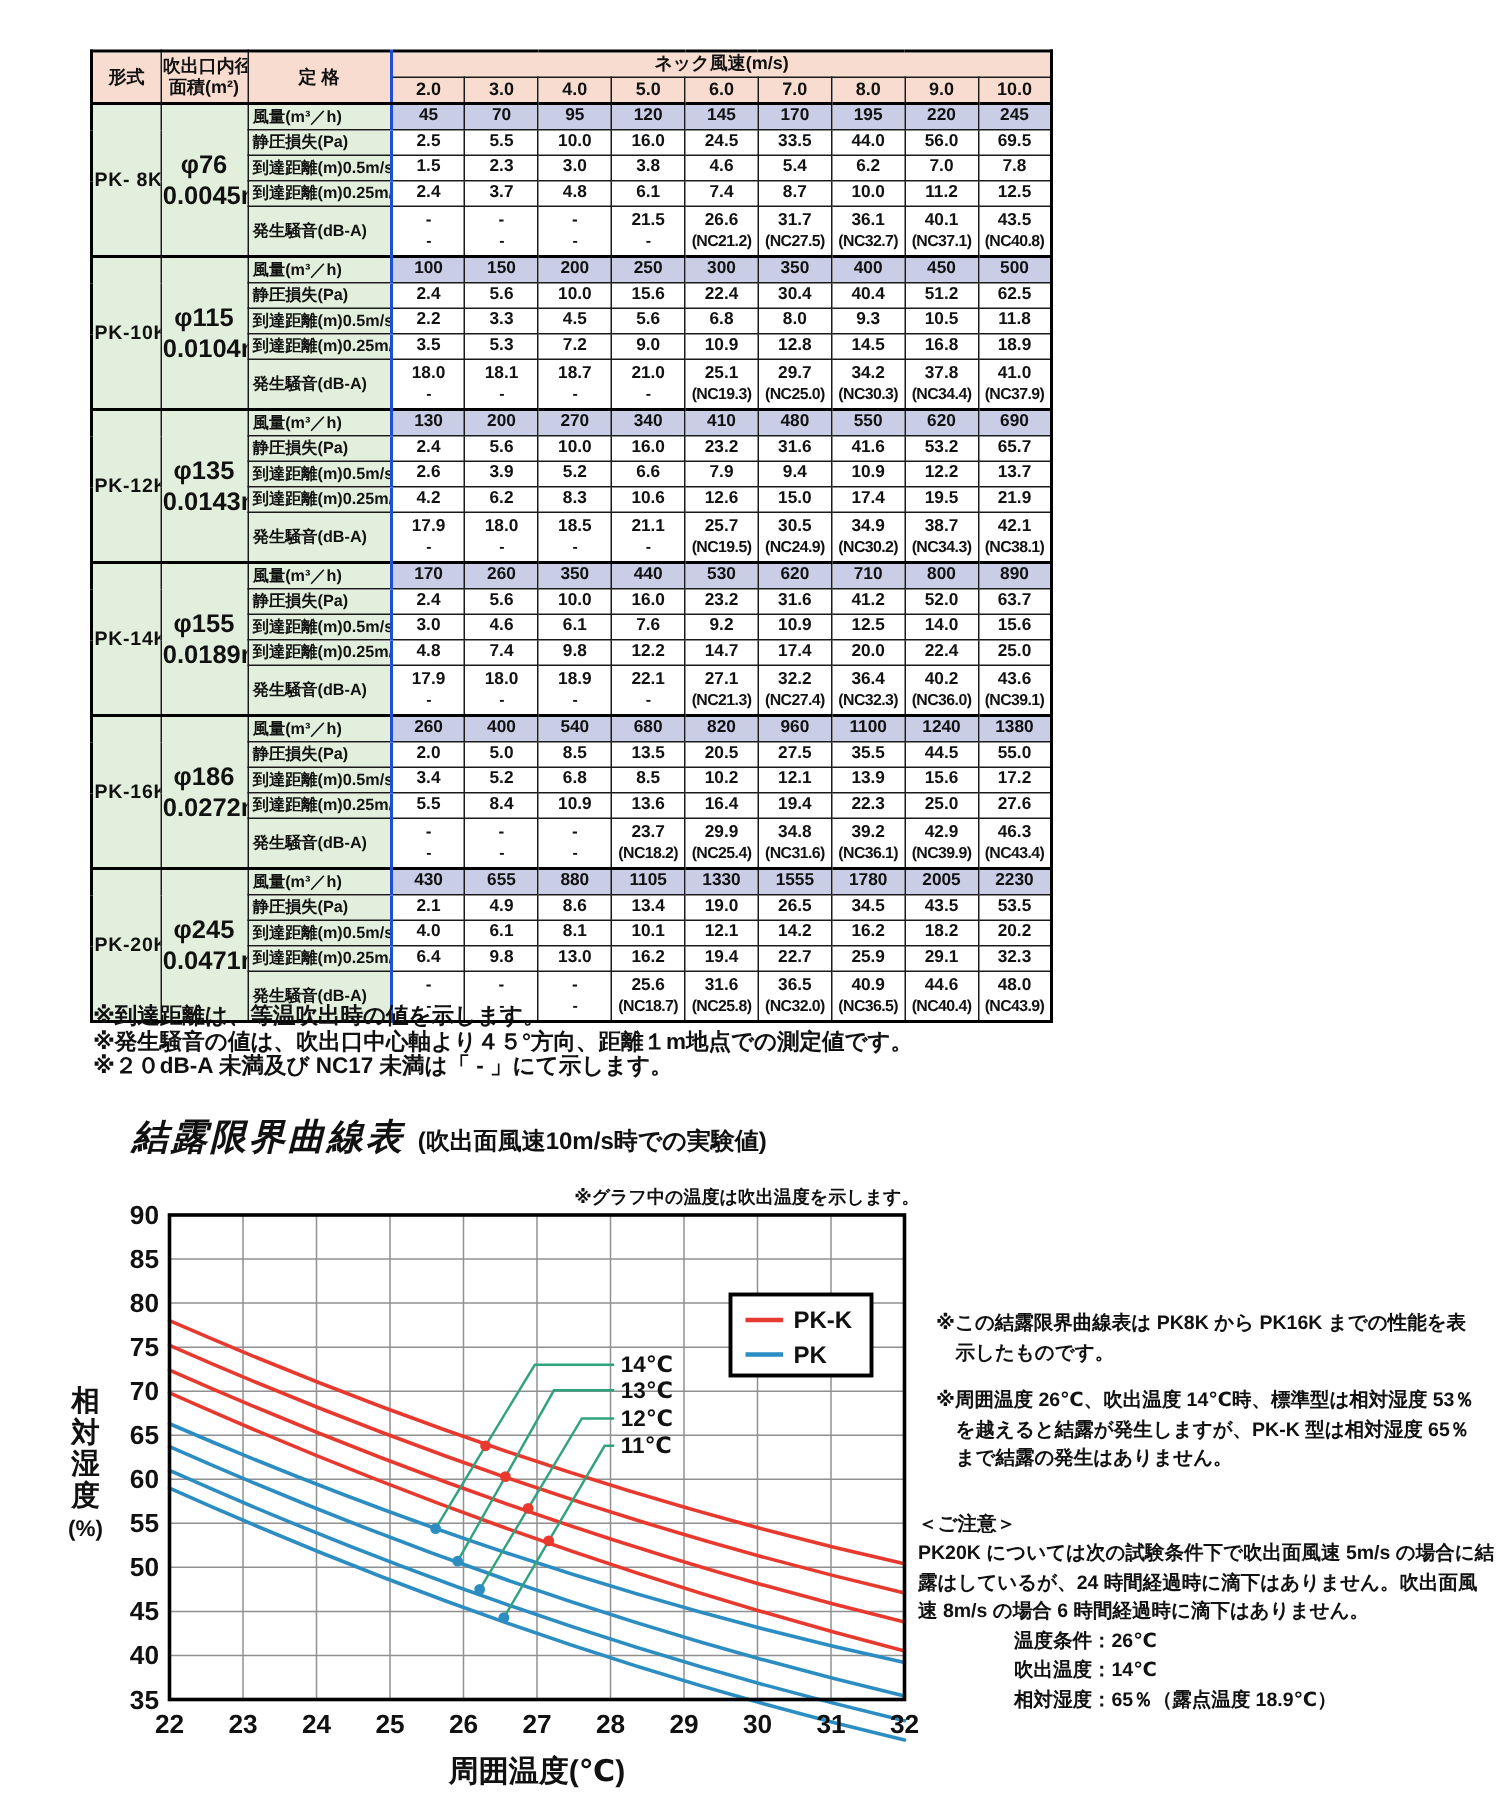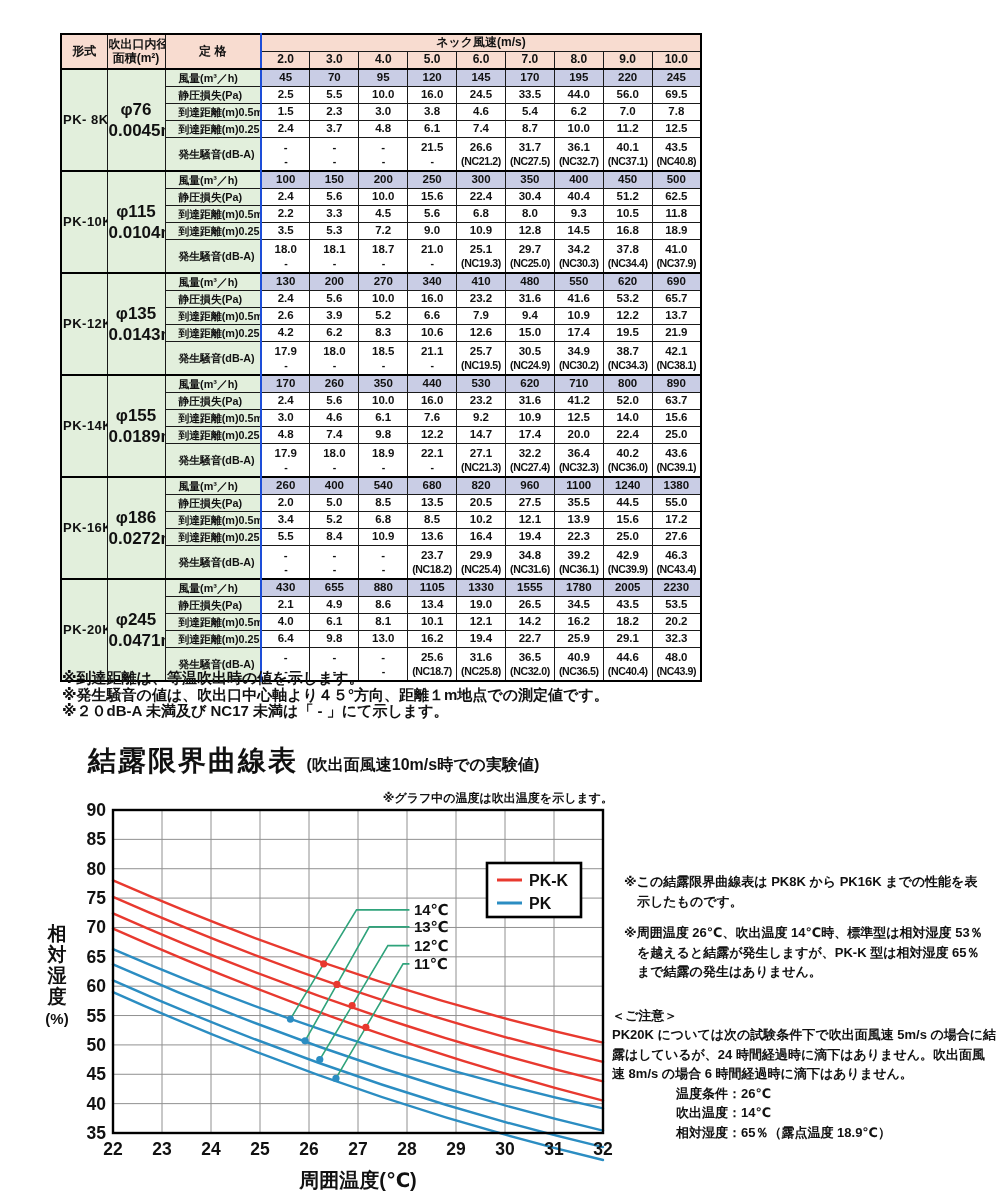--- a/index.html
+++ b/index.html
@@ -16,32 +16,32 @@
     border:1px solid #1a1a1a;
     font-size:11.5px;font-weight:bold;color:#111;
     text-align:center;vertical-align:middle;
     padding:0 1px;height:16px;line-height:1.15;
     overflow:hidden;white-space:nowrap;
   }
   table.spec{border:2px solid #000;}
   table.spec th{background:#f8dcd0;font-size:12px;}
   table.spec td.model{background:#e2efdc;font-size:13px;letter-spacing:.5px;}
   table.spec td.dia{background:#e2efdc;font-size:17px;line-height:1.25;}
-  table.spec td.rlabel{background:#e2efdc;text-align:left;padding-left:13px;font-size:10.8px;}
+  table.spec td.rlabel{background:#e2efdc;text-align:left;padding-left:3px;font-size:10.8px;}
   table.spec td.flow{background:#c9cde5;}
   table.spec tr.sec-top td{border-top:2px solid #000;}
   table.spec thead tr.speeds th{border-bottom:2px solid #000;}
   table.spec td.firstdata,table.spec th.firstdata{border-left:2px solid #1d4ed8;}
   table.spec td.noise{height:32px;}
   table.spec td.noise .l2{font-size:10.6px;letter-spacing:-0.4px;}
   
   #table-notes{position:absolute;left:62px;top:670px;font-size:15px;font-weight:bold;color:#111;line-height:16.5px;}
   
   #chart-title-row{position:absolute;left:88px;top:742px;white-space:nowrap;color:#111;}
-  #chart-title-row .big{font-size:28px;font-weight:bold;letter-spacing:2px;}
+  #chart-title-row .big{font-size:24px;font-weight:bold;letter-spacing:2px;font-style:italic;}
   #chart-title-row .sub{font-size:16px;font-weight:bold;margin-left:4px;}
   #chart-box{position:absolute;left:35px;top:788px;width:600px;height:412px;}
   #chart-svg text{font-family:"Liberation Sans","DejaVu Sans",sans-serif;fill:#111;}
   
   #side-notes{position:absolute;left:612px;top:860px;width:386px;
     font-size:13px;font-weight:bold;color:#111;line-height:19.5px;}
   #side-notes .bullet{padding-left:1em;text-indent:-1em;margin:12px;}
   #side-notes .caution-title{margin-top:24px;}
   #side-notes .cond{padding-left:64px;}
 </style>

